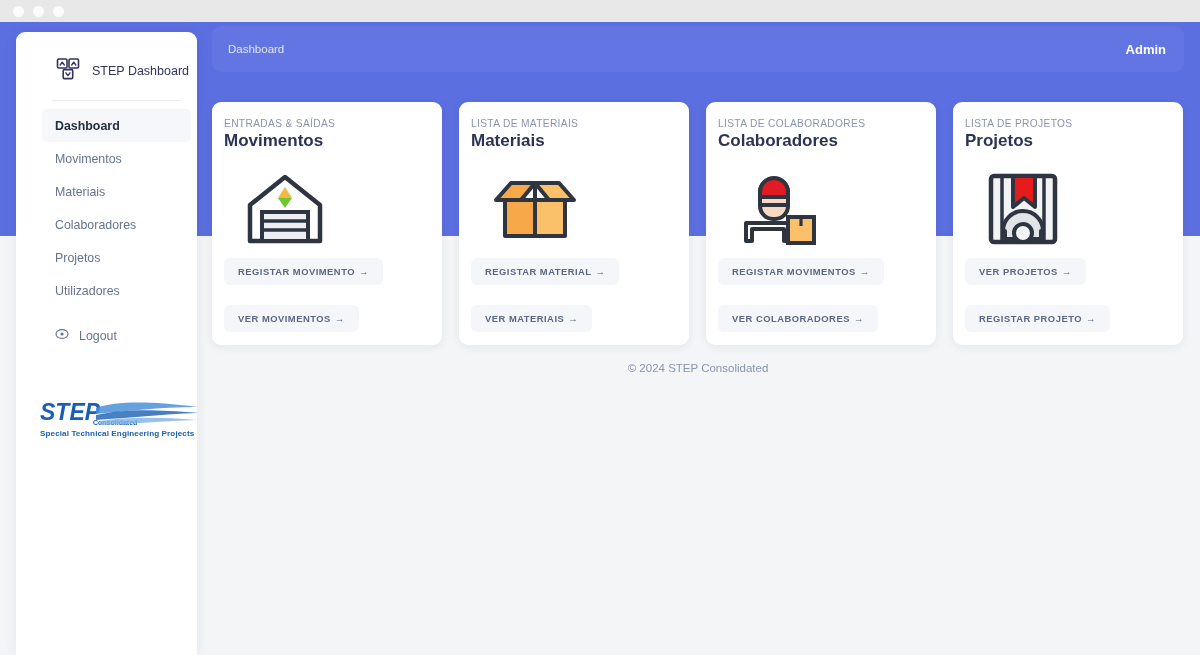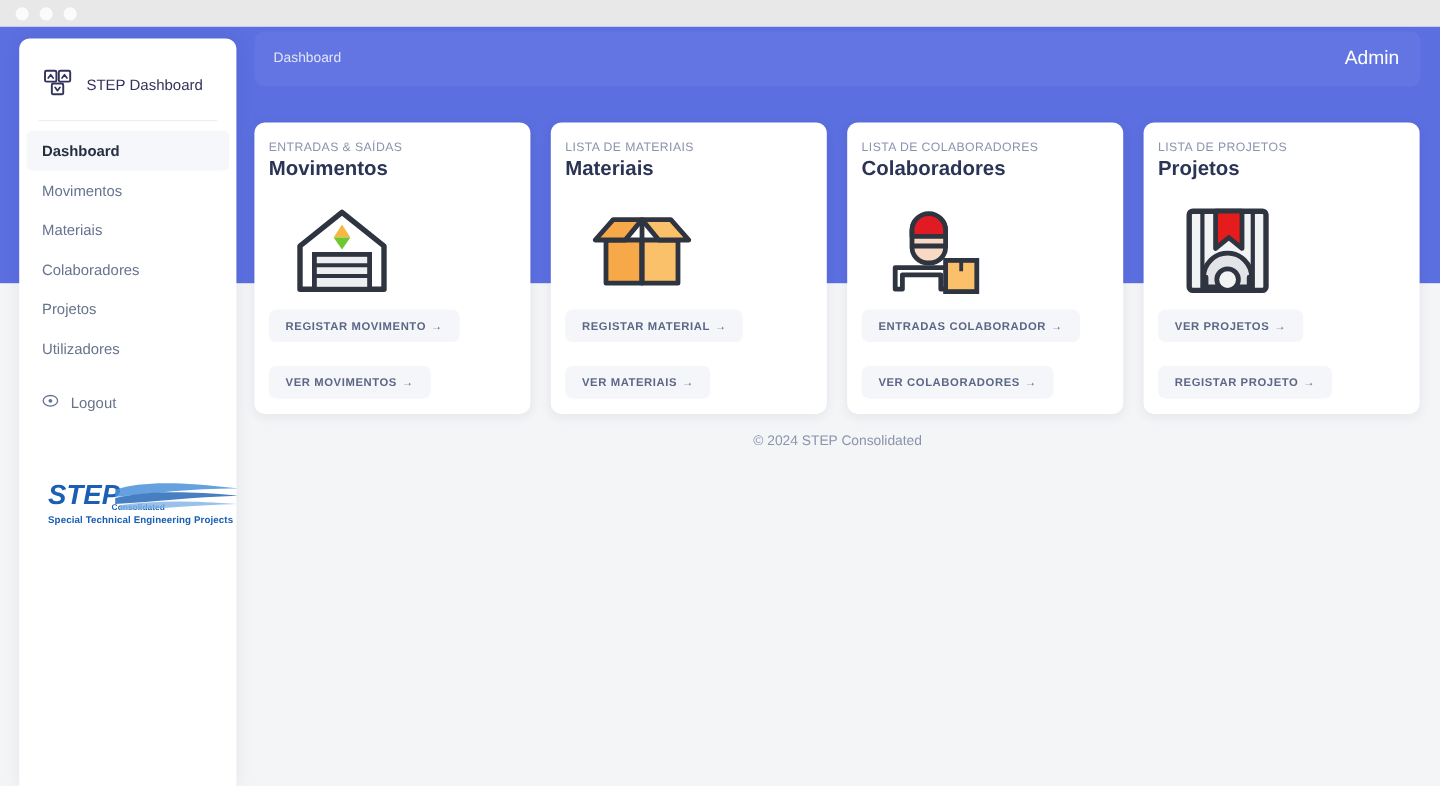--- a/index.html
+++ b/index.html
@@ -49,20 +49,21 @@
   
   #sidebar {
     position: absolute;
     left: 16px; top: 10px;
     width: 181px;
     height: 623px;
     background: #ffffff;
     border-radius: 9px 9px 0 0;
     box-shadow: 0 0 14px rgba(30,35,70,.07);
     overflow: hidden;
+    padding-left: 20px;
   }
   #sidebar-brand {
     display: flex;
     align-items: center;
     gap: 11px;
     padding: 20px 0 0 19px;
     height: 58px;
   }
   #brand-title {
     font-size: 12.5px;
@@ -111,23 +112,23 @@
     display: flex;
     align-items: center;
     justify-content: space-between;
     padding: 0 18px 0 16px;
   }
   #breadcrumb {
     font-size: 11.5px;
     color: #e2e5f7;
   }
   #admin-label {
-    font-size: 16px;
+    font-size: 13px;
     color: #ffffff;
-    font-weight: normal;
+    font-weight: bold;
   }
 
   
   #cards-row {
     position: absolute;
     left: 212px; top: 80px;
     width: 972px;
     display: flex;
     gap: 17px;
   }
@@ -316,21 +317,21 @@
         <svg width="80" height="76" viewBox="0 0 80 76">
           <rect x="22" y="8" width="28" height="40" rx="13" fill="#f7d9c4" stroke="#2e3440" stroke-width="4"></rect>
           <path d="M22 21 L22 21 A13 13 0 0 1 50 21 L50 26 L22 26 Z" fill="#e01b24" stroke="#2e3440" stroke-width="4" stroke-linejoin="round"></path>
           <line x1="22" y1="34" x2="50" y2="34" stroke="#2e3440" stroke-width="4"></line>
           <path d="M8 52 L8 70 L14 70 L14 58 L46 58 L46 70 L52 70 L52 52 Z" fill="#ffffff" stroke="#2e3440" stroke-width="4" stroke-linejoin="round"></path>
           <rect x="50" y="46" width="26" height="26" fill="#fbc06a" stroke="#2e3440" stroke-width="4"></rect>
           <line x1="63" y1="46" x2="63" y2="55" stroke="#2e3440" stroke-width="3.2"></line>
         </svg>
       </div>
       <div class="card-buttons">
-        <button class="card-btn"><span>ENTRADAS COLABORADOR</span><span class="arrow">→</span></button>
+        <button class="card-btn"><span>REGISTAR MOVIMENTOS</span><span class="arrow">→</span></button>
         <button class="card-btn"><span>VER COLABORADORES</span><span class="arrow">→</span></button>
       </div>
     </article>
 
     <article class="info-card">
       <div class="card-eyebrow">LISTA DE PROJETOS</div>
       <div class="card-title">Projetos</div>
       <div class="card-icon">
         <svg width="76" height="76" viewBox="0 0 76 76">
           <rect x="6" y="5" width="64" height="66" rx="3" fill="#f2f3f4" stroke="#2e3440" stroke-width="4.5"></rect>

